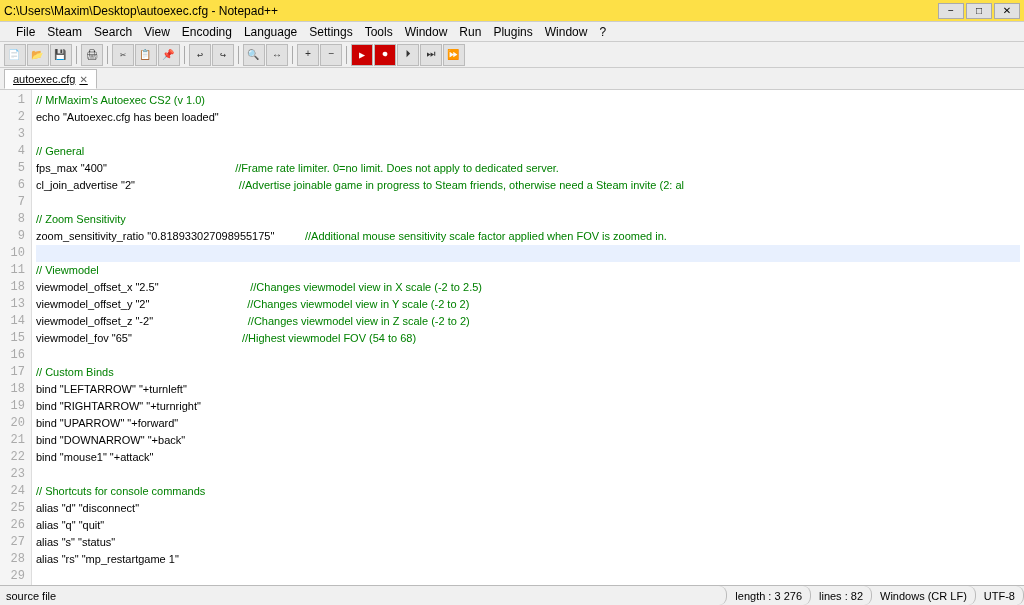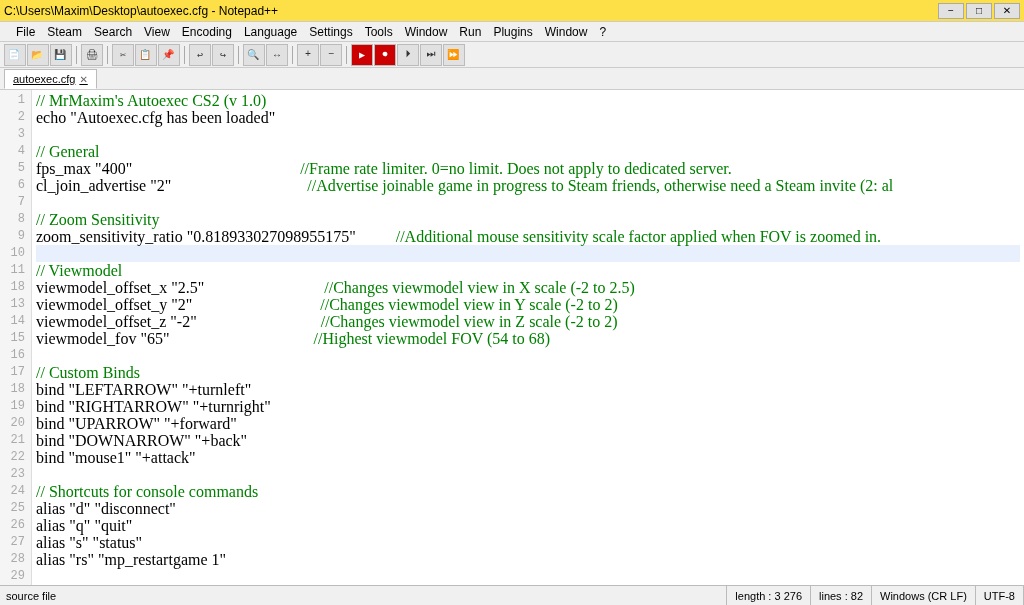--- a/index.html
+++ b/index.html
@@ -142,23 +142,23 @@
       font-family: 'Courier New', Courier, monospace;
       min-width: 32px;
       overflow: hidden;
       flex-shrink: 0;
       padding-top: 2px;
     }
     #code-area {
       flex: 1;
       overflow: auto;
       padding: 2px 4px;
-      font-size: 16px;
+      font-size: 11px;
       line-height: 17px;
-      font-family: Liberation Serif, serif;
+      font-family: Liberation Sans, sans-serif;
       color: #000;
       white-space: pre;
       background: #fff;
     }
     .line-highlight {
       background: #e8f0fe;
     }
     
     #status-bar {
       background: #f0f0f0;
@@ -170,20 +170,21 @@
       font-family: Segoe UI, Arial, sans-serif;
       font-size: 11px;
       color: #000;
     }
     .status-item {
       padding: 0 8px;
       border-right: 1px solid #bbb;
       height: 100%;
       display: flex;
       align-items: center;
+      border-radius: 8px;
     }
     .status-item:first-child {
       padding-left: 6px;
       flex: 1;
     }
     
     .c-comment { color: #008000; }
     
     #code-area::-webkit-scrollbar { width: 8px; height: 8px; }
     #code-area::-webkit-scrollbar-track { background: #f0f0f0; }

